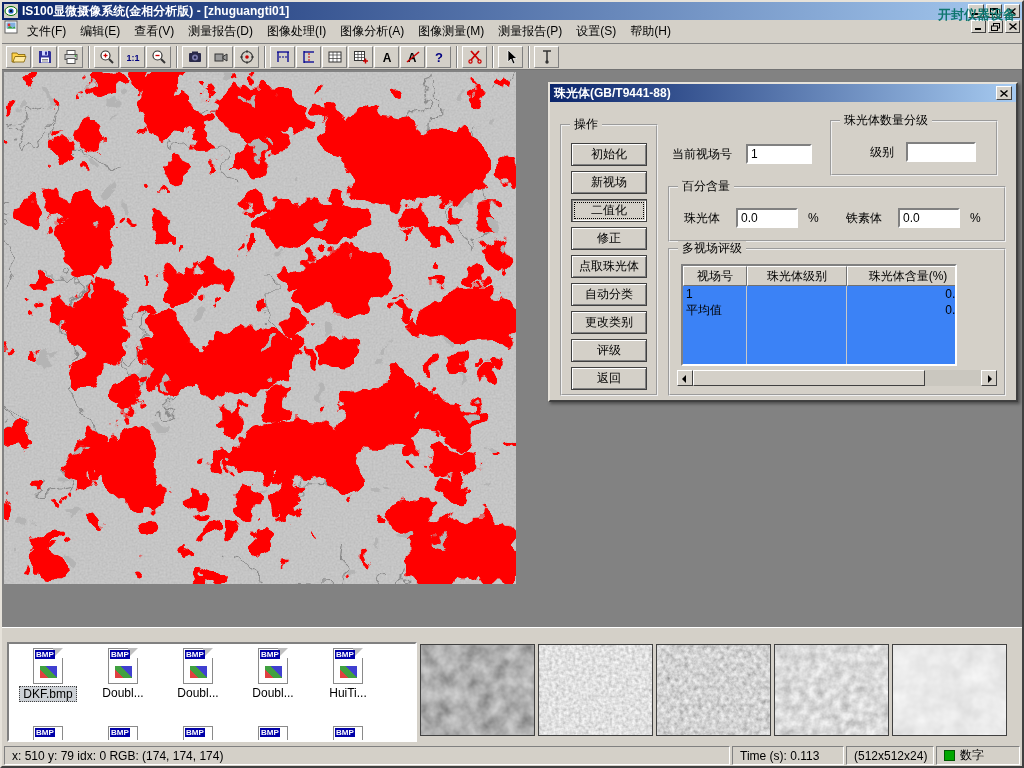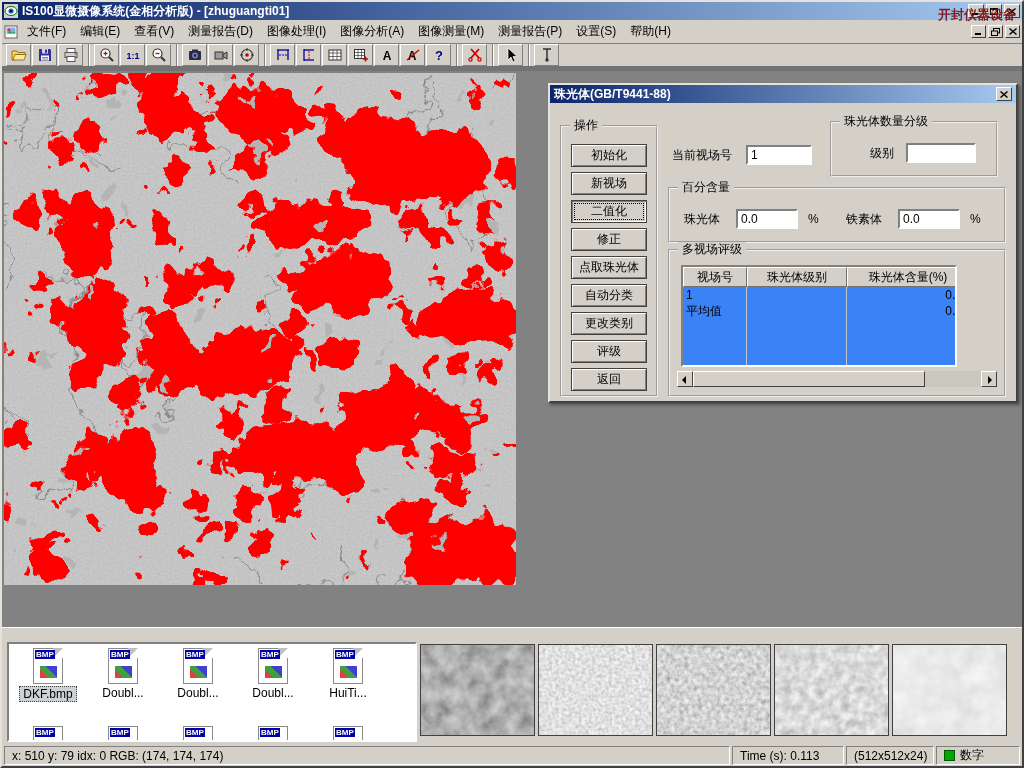--- a/index.html
+++ b/index.html
@@ -5,25 +5,25 @@
 *{margin:0;padding:0;box-sizing:border-box}
 html,body{width:1024px;height:768px;overflow:hidden}
 body{font-family:"Liberation Sans","DejaVu Sans",sans-serif;font-size:12px;background:#3a6ea5}
 .app{position:relative;width:1024px;height:768px;background:#d4d0c8;border:2px solid;border-color:#e6e2da #404040 #404040 #e6e2da;display:flex;flex-direction:column}
 
 .titlebar{flex:0 0 18px;background:linear-gradient(90deg,#0a246a,#a6caf0);display:flex;align-items:center;padding:0 2px;color:#fff}
 .titlebar .title{margin-left:4px;font-weight:bold;font-size:12px;white-space:nowrap;overflow:hidden}
 .win-btn{width:16px;height:14px;background:#d4d0c8;border:1px solid;border-color:#fff #404040 #404040 #fff;display:flex;align-items:center;justify-content:center;margin-left:2px;flex:0 0 auto}
 .tb-spacer{flex:1}
 
-.menubar{flex:0 0 20px;display:flex;align-items:center;padding:0 2px;border-bottom:1px solid #808080;background:#d4d0c8}
+.menubar{flex:0 0 20px;display:flex;padding:0 2px;border-bottom:1px solid #808080;background:#d4d0c8}
 .menu-item{padding:3px 7px;white-space:nowrap}
 .mdi-btn{width:15px;height:13px;background:#d4d0c8;border:1px solid;border-color:#fff #404040 #404040 #fff;display:flex;align-items:center;justify-content:center;margin-left:2px}
 
-.toolbar{flex:0 0 26px;display:flex;align-items:center;padding:0 4px;border-bottom:5px solid #737373;background:#d4d0c8}
+.toolbar{flex:0 0 26px;display:flex;align-items:center;padding:0 4px;border-bottom:1px solid #737373;background:#d4d0c8}
 .tb-btn{width:25px;height:22px;background:#d4d0c8;border:1px solid;border-color:#fff #808080 #808080 #fff;display:flex;align-items:center;justify-content:center;margin-right:1px;flex:0 0 auto}
 .tb-sep{width:2px;height:22px;border-left:1px solid #808080;border-right:1px solid #fff;margin:0 4px;flex:0 0 auto}
 
 .workspace{flex:1 1 auto;position:relative;background:#828282;overflow:hidden}
 .specimen{position:absolute;left:2px;top:2px}
 
 .dialog{position:absolute;left:546px;top:12px;width:470px;height:320px;background:#d4d0c8;border:2px solid;border-color:#e6e2da #404040 #404040 #e6e2da;box-shadow:2px 2px 3px rgba(0,0,0,.4)}
 .dlg-title{height:18px;background:linear-gradient(90deg,#0a246a,#a6caf0);color:#fff;font-weight:bold;display:flex;align-items:center;padding:0 4px}
 .dlg-body{position:relative;height:296px}
 .groupbox{position:absolute;border:2px groove #efefef}
@@ -59,21 +59,21 @@
 .thumb{position:absolute;top:16px;border:1px solid #404040}
 
 .statusbar{flex:0 0 18px;display:flex;align-items:stretch;padding:1px 2px;gap:2px;background:#d4d0c8}
 .sb-panel{border:1px solid;border-color:#808080 #fff #fff #808080;display:flex;align-items:center;padding:0 7px;white-space:nowrap;overflow:hidden}
 .p-pos{flex:1 1 auto}
 .p-time{flex:0 0 112px}
 .p-size{flex:0 0 88px}
 .p-mode{flex:0 0 84px}
 .green-dot{width:11px;height:11px;background:#00a800;border:1px solid #005800;margin-right:5px;flex:0 0 auto}
 
-.watermark{position:absolute;top:4px;left:936px;color:#7f1d1d;font-size:13px;font-weight:bold;z-index:99;pointer-events:none;white-space:nowrap}
+.watermark{position:absolute;top:4px;left:936px;color:#0f766e;font-size:13px;font-weight:bold;z-index:99;pointer-events:none;white-space:nowrap}
 svg text{font-family:"Liberation Sans","DejaVu Sans",sans-serif}
 </style>
 </head>
 <body>
 
 <svg width="0" height="0" style="position:absolute" aria-hidden="true">
 <defs>
 <filter id="grain" x="0" y="0" width="100%" height="100%">
 <feTurbulence type="fractalNoise" baseFrequency="0.5" numOctaves="2" seed="11"></feTurbulence>
 <feColorMatrix type="saturate" values="0"></feColorMatrix>

